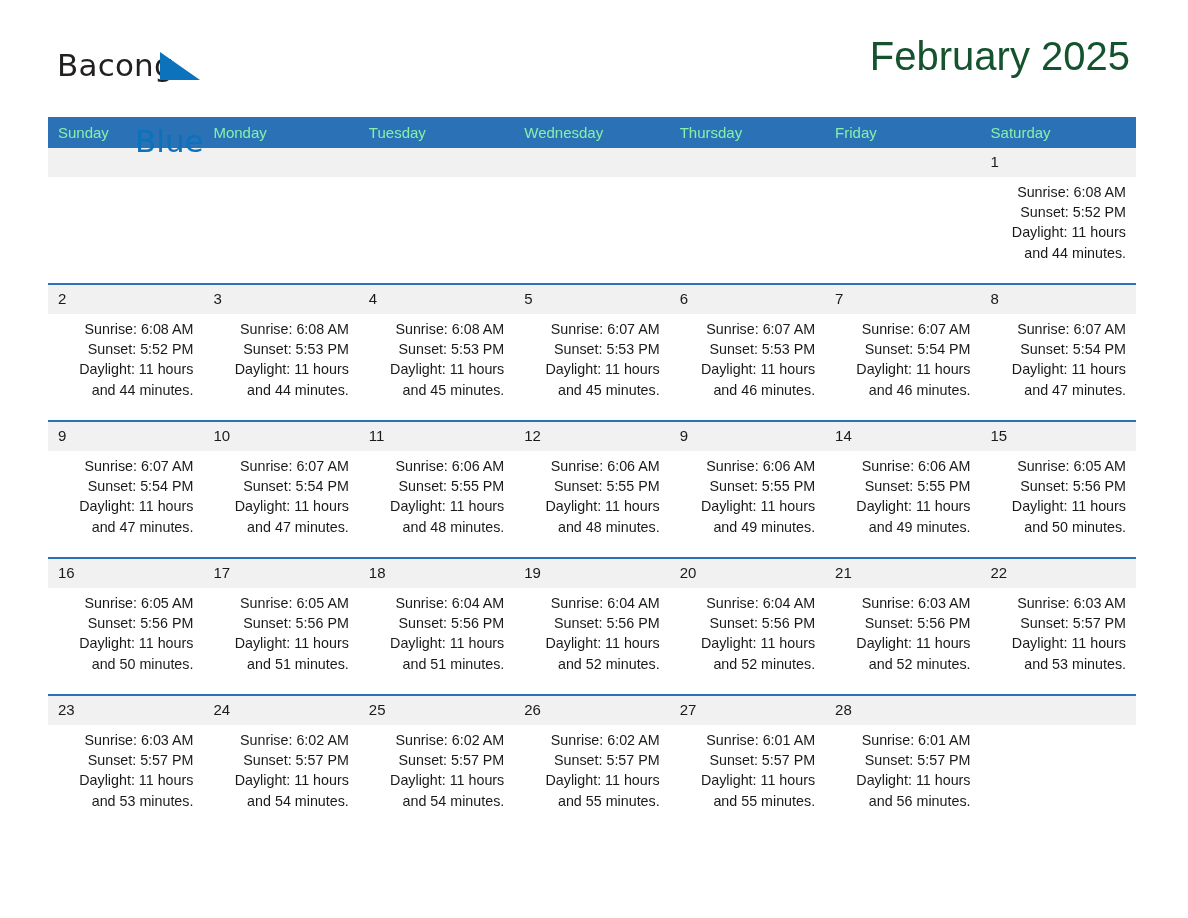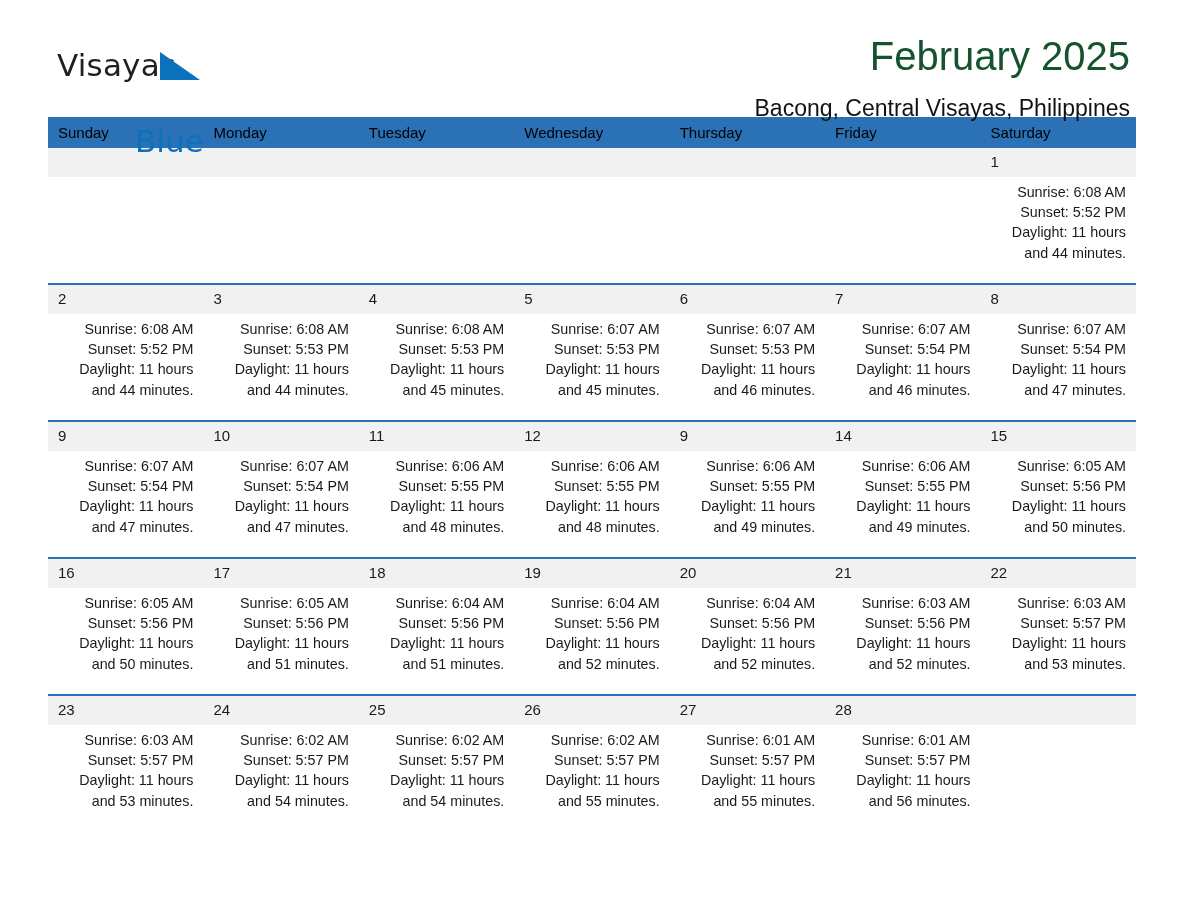--- a/index.html
+++ b/index.html
@@ -88,21 +88,21 @@
 
   
   .calendar {
     width: 1088px;
     border-collapse: collapse;
     table-layout: fixed;
     margin-top: 7px;
   }
   .calendar th {
     background: #2a72b5;
-    color: #000000;
+    color: #86efac;
     font-size: 15px;
     font-weight: 400;
     text-align: left;
     padding: 6px 0 7px 10px;
     height: 18px;
     border: none;
   }
   .calendar col { width: 155.43px; }
 
   .calendar td {
@@ -138,28 +138,27 @@
   .details div { white-space: nowrap; }
 </style>
 </head>
 <body>
 
 <div class="page">
 
   <div class="top">
 
     <div class="logo">
-      <span class="logo-general">Visayas</span>
+      <span class="logo-general">Bacong</span>
       <span class="logo-tri"></span>
       <span class="logo-blue">Blue</span>
     </div>
 
     <div class="title-block">
       <div class="title">February 2025</div>
-      <div class="subtitle">Bacong, Central Visayas, Philippines</div>
     </div>
 
   </div>
 
   <table class="calendar">
     <colgroup>
       <col>
         <col>
         <col>
         <col>

